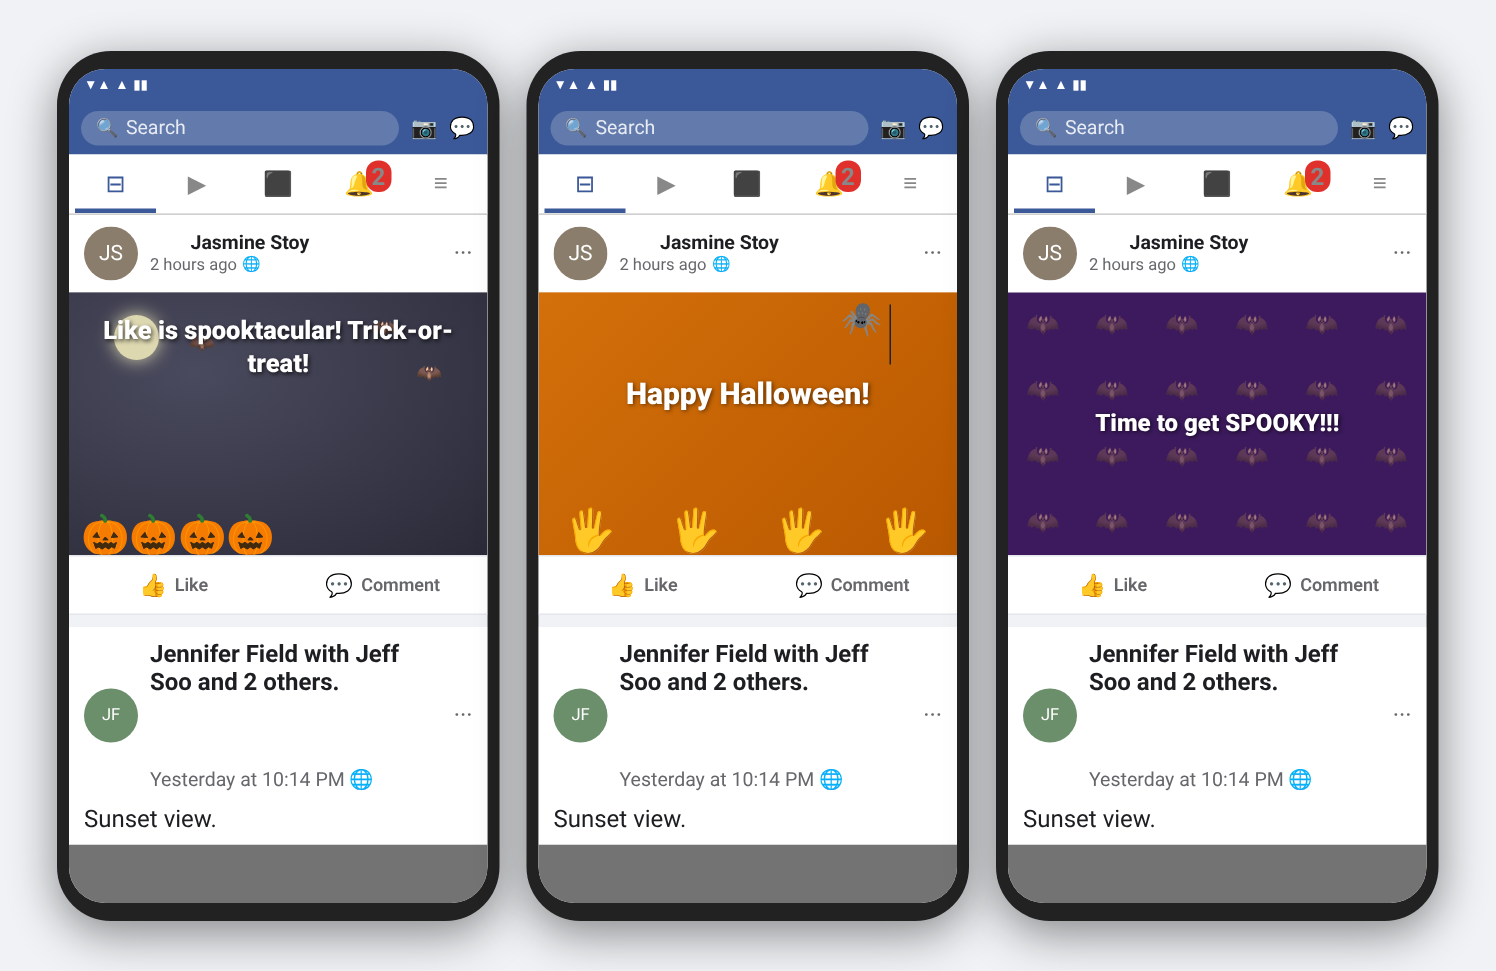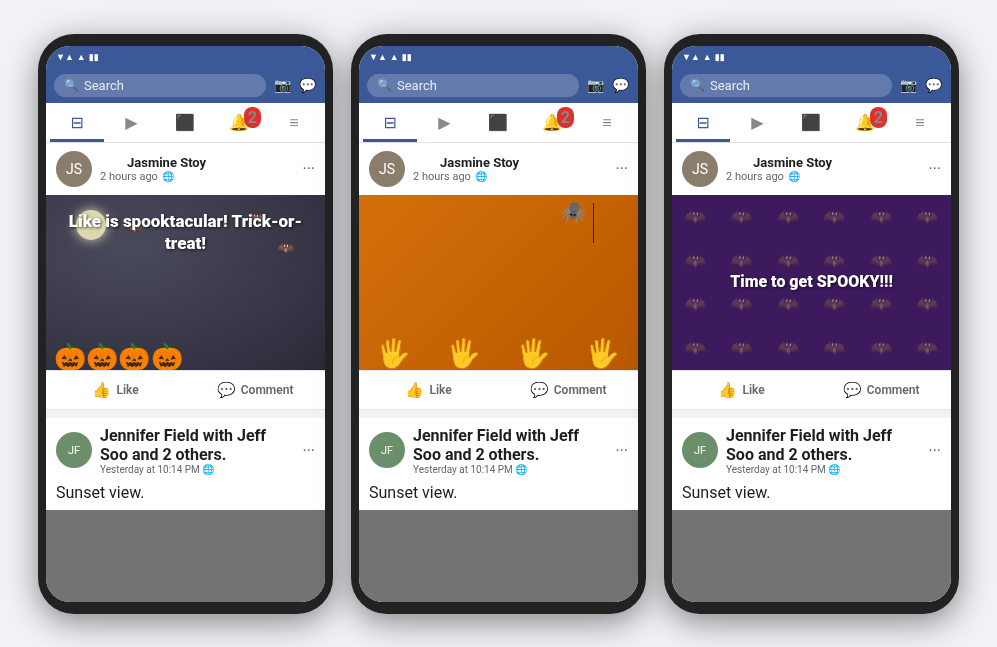--- a/index.html
+++ b/index.html
@@ -406,22 +406,23 @@
       flex: 1;
     }
 
     .sunset-author {
       font-size: 16px;
       font-weight: 700;
       color: #1c1e21;
     }
 
     .sunset-time {
-      font-size: 10px;
+      font-size: 13px;
       color: #65676b;
+      margin-top: 48px;
     }
 
     .sunset-text {
       font-size: 16px;
       color: #1c1e21;
       padding: 0 10px 8px;
     }
 
     
     .feed-scroll {
@@ -594,20 +595,21 @@
                   <span>2 hours ago</span>
                   <span style="font-size:10px;">🌐</span>
                 </div>
               </div>
               <span class="post-more">···</span>
             </div>
 
             <div class="halloween-orange">
               <span class="spider-web">🕷️</span>
               <div style="position:absolute; top:8px; right:44px; width:1px; height:40px; background:#222; z-index:1;"></div>
+              <div class="halloween-text" style="font-size:20px; font-weight:900; color:#fff; text-shadow:1px 1px 3px rgba(0,0,0,0.5); z-index:3; position:relative;">Happy Halloween!</div>
               <div class="mummy-hands">
                 <span>🖐</span>
                 <span>🖐</span>
                 <span>🖐</span>
                 <span>🖐</span>
               </div>
             </div>
             <div class="action-bar">
               <div class="action-btn">
                 <span class="icon">👍</span>

